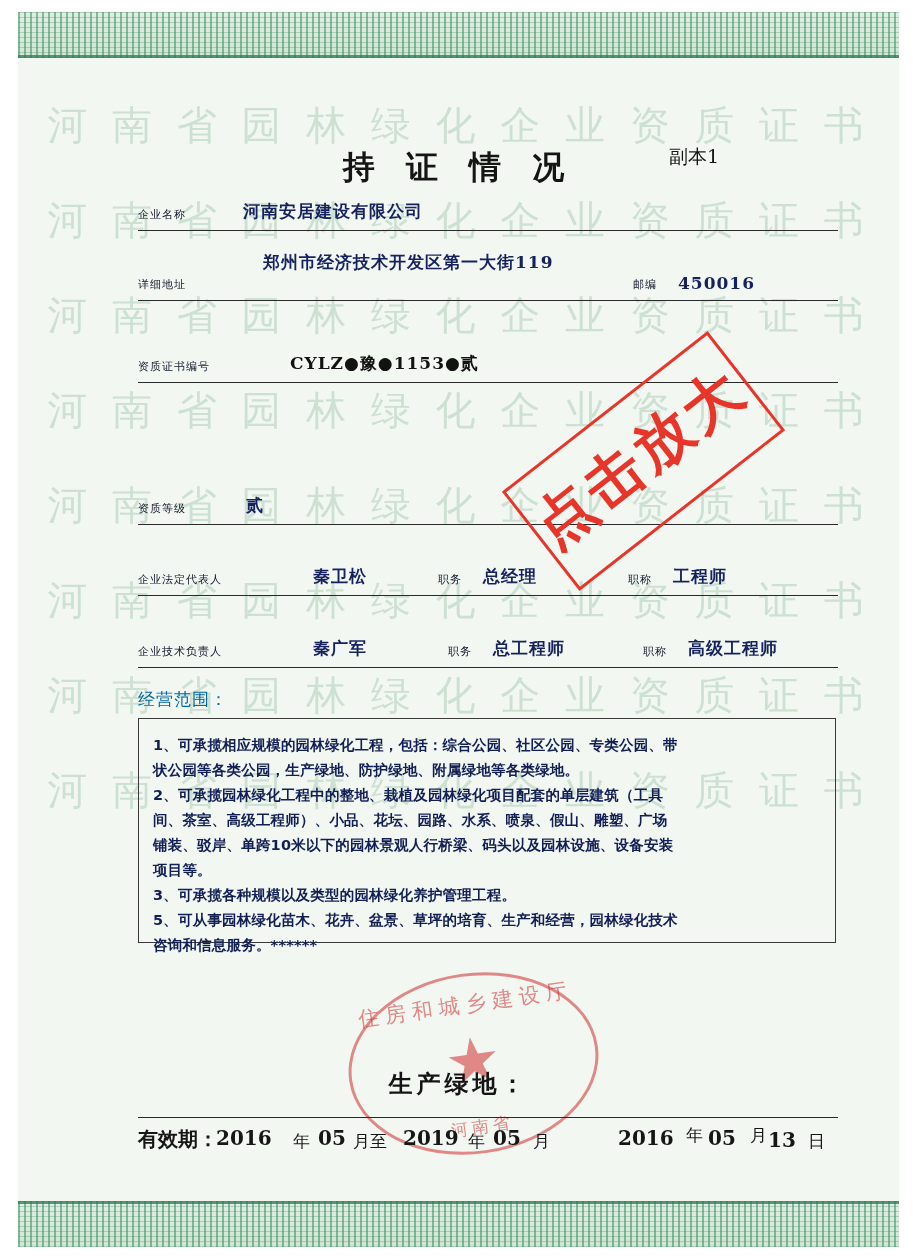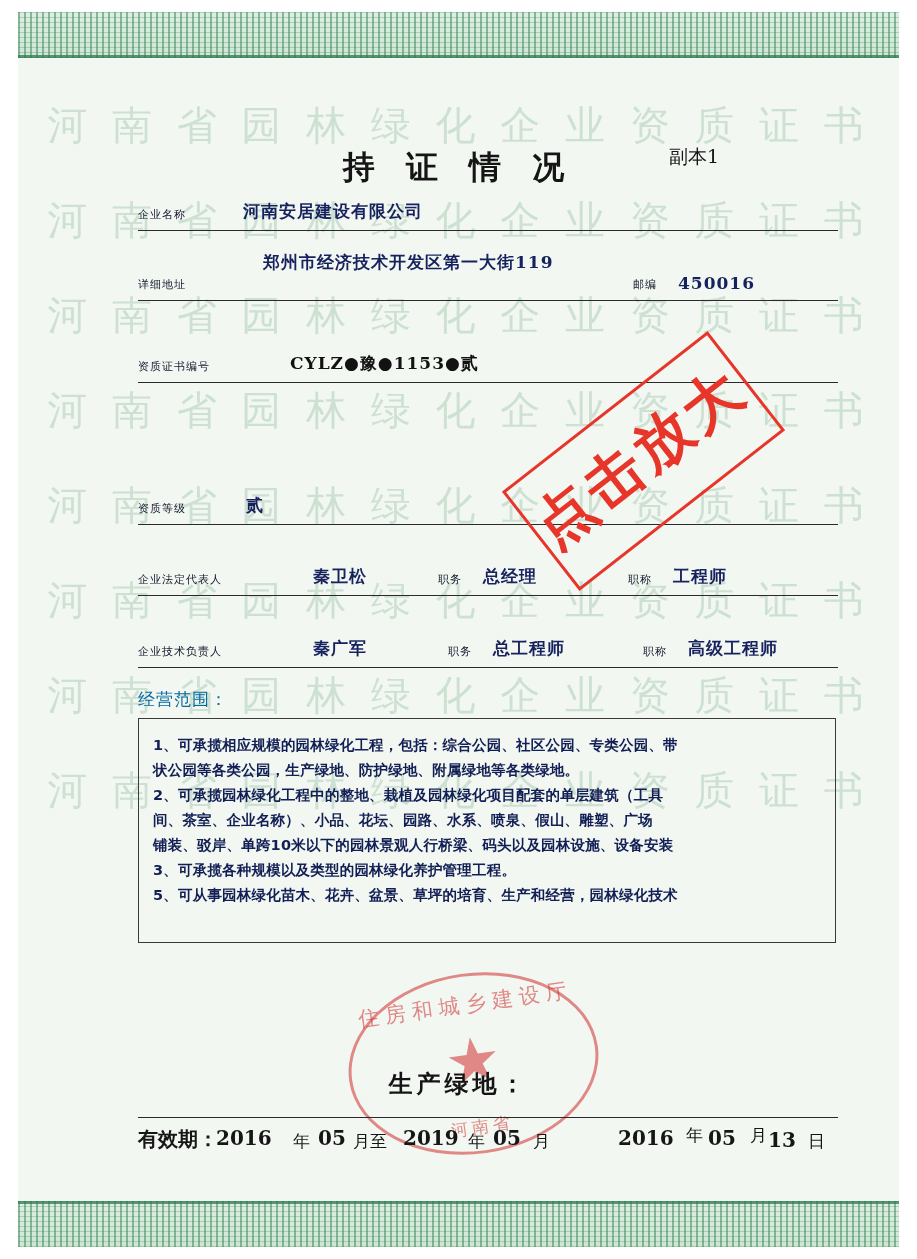--- a/index.html
+++ b/index.html
@@ -350,24 +350,26 @@
         <span class="lbl" style="left:505px">职称</span>
         <span class="val" style="left:550px">高级工程师</span>
       </div>
 
       <div class="scope-title">经营范围：</div>
 
       <div class="scope-box">
         <div class="scope-line">1、可承揽相应规模的园林绿化工程，包括：综合公园、社区公园、专类公园、带</div>
         <div class="scope-line">状公园等各类公园，生产绿地、防护绿地、附属绿地等各类绿地。</div>
         <div class="scope-line">2、可承揽园林绿化工程中的整地、栽植及园林绿化项目配套的单层建筑（工具</div>
-        <div class="scope-line">间、茶室、企业名称）、小品、花坛、园路、水系、喷泉、假山、雕塑、广场</div>
+        <div class="scope-line">间、茶室、高级工程师）、小品、花坛、园路、水系、喷泉、假山、雕塑、广场</div>
         <div class="scope-line">铺装、驳岸、单跨10米以下的园林景观人行桥梁、码头以及园林设施、设备安装</div>
+        <div class="scope-line">项目等。</div>
         <div class="scope-line">3、可承揽各种规模以及类型的园林绿化养护管理工程。</div>
         <div class="scope-line">5、可从事园林绿化苗木、花卉、盆景、草坪的培育、生产和经营，园林绿化技术</div>
+        <div class="scope-line">咨询和信息服务。******</div>
       </div>
 
       <div class="seal">
         <div class="seal-text">住房和城乡建设厅</div>
         <div class="star">★</div>
         <div class="seal-text bot">河南省</div>
       </div>
 
       <div class="issuer">生产绿地：</div>
 

